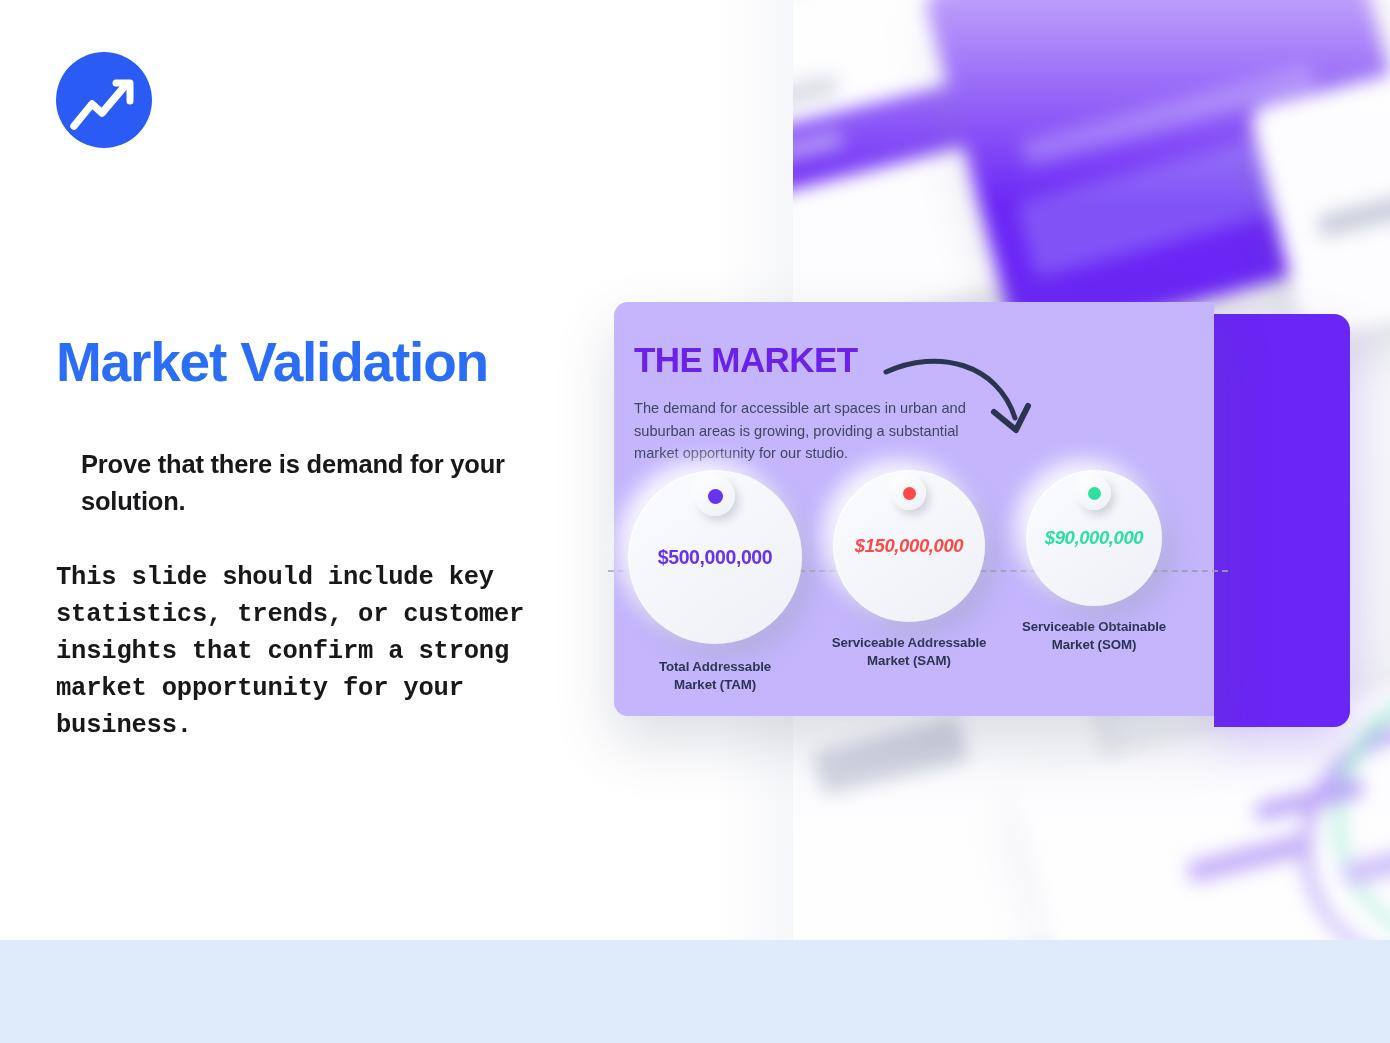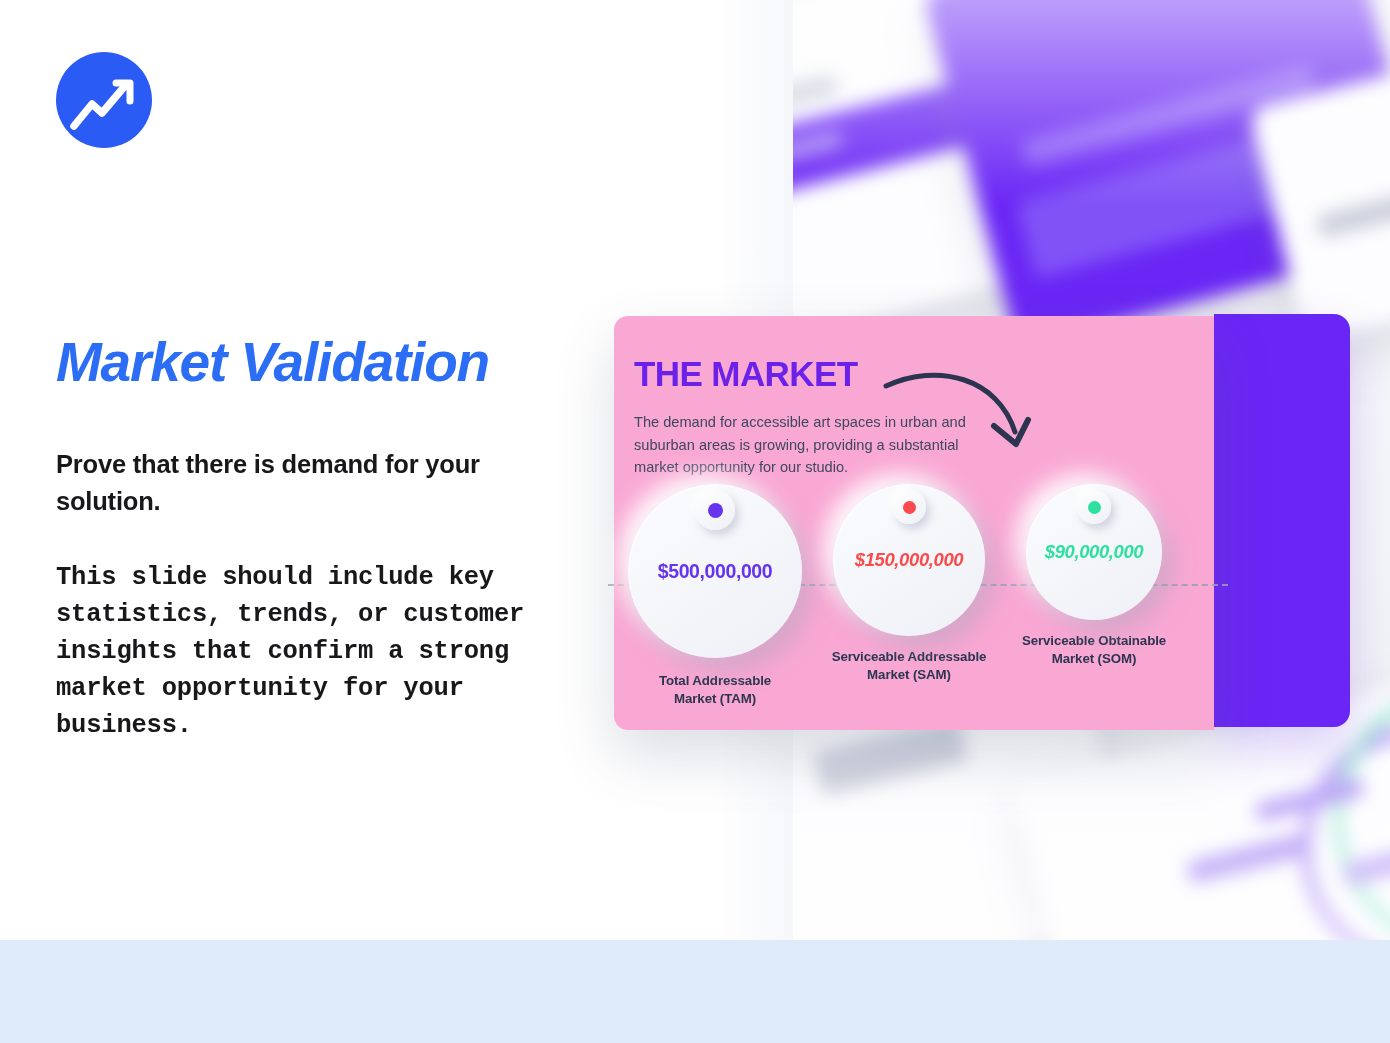--- a/index.html
+++ b/index.html
@@ -65,29 +65,29 @@
   .logo{position:absolute;left:56px;top:52px;display:flex;align-items:center;}
   .logo-mark{width:96px;height:96px;border-radius:50%;background:#2B5BF5;position:relative;flex:0 0 auto;}
   .logo-mark svg{position:absolute;left:0;top:0;}
   .logo-text{margin-left:28px;}
   .logo-line1{font-size:52px;font-weight:700;color:#0b0b0d;line-height:.95;letter-spacing:-1px;position:relative;white-space:nowrap;}
   .logo-line2{font-size:41px;font-weight:700;color:#0b0b0d;line-height:1.05;letter-spacing:7px;white-space:nowrap;margin-top:2px;}
   .logo-kit{color:#2B5BF5;letter-spacing:6px;}
   .caret{position:absolute;left:139px;top:-9px;width:22px;height:16px;}
 
   
-  .headline{position:absolute;left:56px;top:296px;font-size:55px;font-weight:700;color:#2B6EF5;letter-spacing:-1.2px;line-height:1.08;font-style:italic;}
+  .headline{position:absolute;left:56px;top:296px;font-size:55px;font-weight:700;color:#2B6EF5;letter-spacing:-1.2px;line-height:1.08;}
   .para{position:absolute;left:56px;width:520px;font-size:25.5px;font-weight:700;color:#18181b;line-height:1.46;letter-spacing:-.2px;}
-  .para-1{top:420px;}
+  .para-1{top:420px;margin-left:25px;}
   .para-2{top:533px;font-family:Liberation Mono, monospace;}
 
   
   .market-card{
-    position:absolute;left:614px;top:316px;width:600px;height:414px;
-    background:#f9a8d4;border-radius:14px 0 0 14px;
+    position:absolute;left:614px;top:302px;width:600px;height:414px;
+    background:#c4b5fd;border-radius:14px 0 0 14px;
     box-shadow:0 26px 60px rgba(80,90,120,.20);
     overflow:visible;
   }
   .purple-panel{
     position:absolute;left:1214px;top:314px;width:136px;height:413px;
     background:#6A26F5;border-radius:0 16px 16px 0;
     box-shadow:0 22px 48px rgba(90,40,220,.22);
   }
   .card-title{position:absolute;left:20px;top:38px;font-size:35px;font-weight:700;color:#6C21E8;letter-spacing:-.6px;}
   .card-desc{position:absolute;left:20px;top:95px;width:352px;font-size:14.6px;line-height:1.55;color:#3e4660;font-weight:400;}

